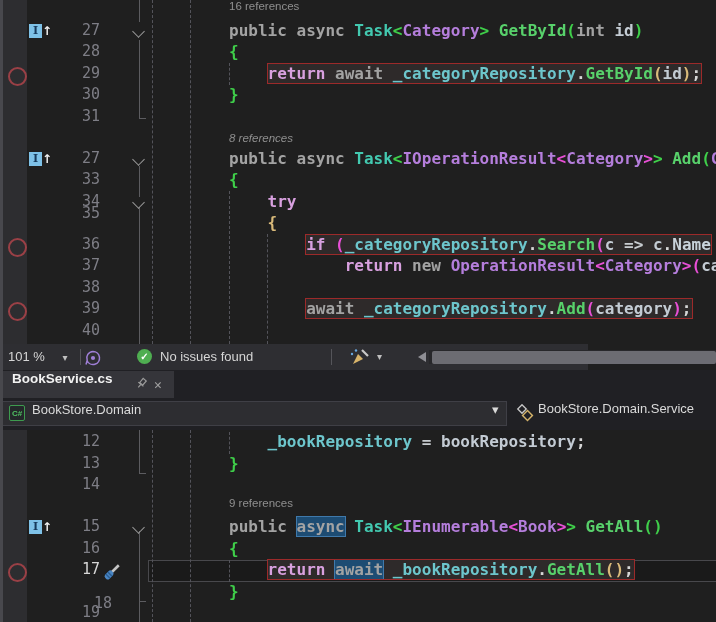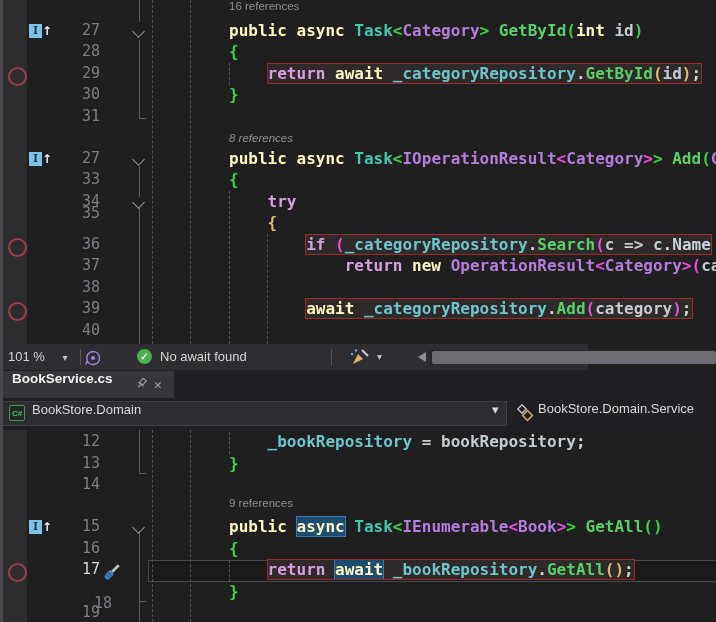--- a/index.html
+++ b/index.html
@@ -10,21 +10,21 @@
   .edge-strip{position:absolute;left:0;top:0;width:3px;height:622px;background:#48484d;z-index:50;}
   
   .line{position:absolute;left:152px;height:21.5px;line-height:21.5px;white-space:pre;
         font:700 16px "DejaVu Sans Mono",monospace;z-index:6;}
   .codelens{position:absolute;left:229px;height:20.5px;line-height:21px;
         font:400 11.5px "Liberation Sans",sans-serif;color:#8f8f8f;z-index:6;}
   .lnum{position:absolute;left:28px;width:72px;text-align:right;height:21.5px;line-height:21.5px;
         font:400 15px "DejaVu Sans Mono",monospace;color:#7e7e86;z-index:6;}
   .lnum.cur{color:#d6d6d6;font-weight:400;}
   
-  .c-kw{color:#fef9c3}.c-ctl{color:#d8a0df}.c-type{color:#43c9b0}.c-gtype{color:#b57edc}
+  .c-kw{color:#a3a3a3}.c-ctl{color:#d8a0df}.c-type{color:#43c9b0}.c-gtype{color:#b57edc}
   .c-meth{color:#58d16b}.c-field{color:#6dc6cc}.c-var{color:#c3cbd3}.c-pl{color:#d6d6d6}
   .c-op{color:#c8ccd0}.c-br1{color:#3fcf4a}.c-br2{color:#d9ba7a}.c-br3{color:#e84fd6}
   .c-prop{color:#c9d3db}
   .hl{background:#1d4c73;outline:1px solid #3f79ab;}
   .stmt-box{outline:1px solid #9c2a2a;background:#2e2a2a;}
   .curline{position:absolute;left:148px;width:568px;height:21.5px;background:#1a1a1a;
         border-top:1px solid #48484c;border-bottom:1px solid #48484c;border-left:1px solid #48484c;
         box-sizing:border-box;z-index:1;}
   .guide{position:absolute;width:0;border-left:1px dashed #53535a;z-index:2;}
   .solid{position:absolute;width:0;border-left:1px solid #5c5c60;z-index:2;}
@@ -131,21 +131,21 @@
       <span class="dd-arrow" style="margin-left:14px;">▾</span>
     </div>
     <div class="vsep" style="left:80px;"></div>
     <div class="sb-item" style="left:85px;top:5px;height:16px;">
       <svg width="16" height="16" viewBox="0 0 16 16">
         <path d="M8 1.5a6.5 6.5 0 1 1-5.9 9.2L1 14.5l1.2-4.1A6.5 6.5 0 0 1 8 1.5z" fill="none" stroke="#9f7fd6" stroke-width="1.5"></path>
         <circle cx="8" cy="8" r="2.1" fill="#9f7fd6"></circle>
       </svg>
     </div>
     <div class="check-circle" style="left:137px;"><span>✓</span></div>
-    <div class="sb-item" style="left:160px;">No await found</div>
+    <div class="sb-item" style="left:160px;">No issues found</div>
     <div class="vsep" style="left:331px;"></div>
     <div class="sb-item" style="left:349px;top:4px;height:18px;">
       <svg width="22" height="18" viewBox="0 0 22 18">
         <line x1="13" y1="2" x2="19" y2="8" stroke="#c9c9c9" stroke-width="2.2"></line>
         <path d="M4 16 L9 6 L14 11 Z" fill="#d8b46a"></path>
         <circle cx="3" cy="6" r="1.2" fill="#6aa8e0"></circle>
         <circle cx="7" cy="2.5" r="1.2" fill="#6aa8e0"></circle>
       </svg>
     </div>
     <div class="sb-item dd-arrow" style="left:377px;">▾</div>

